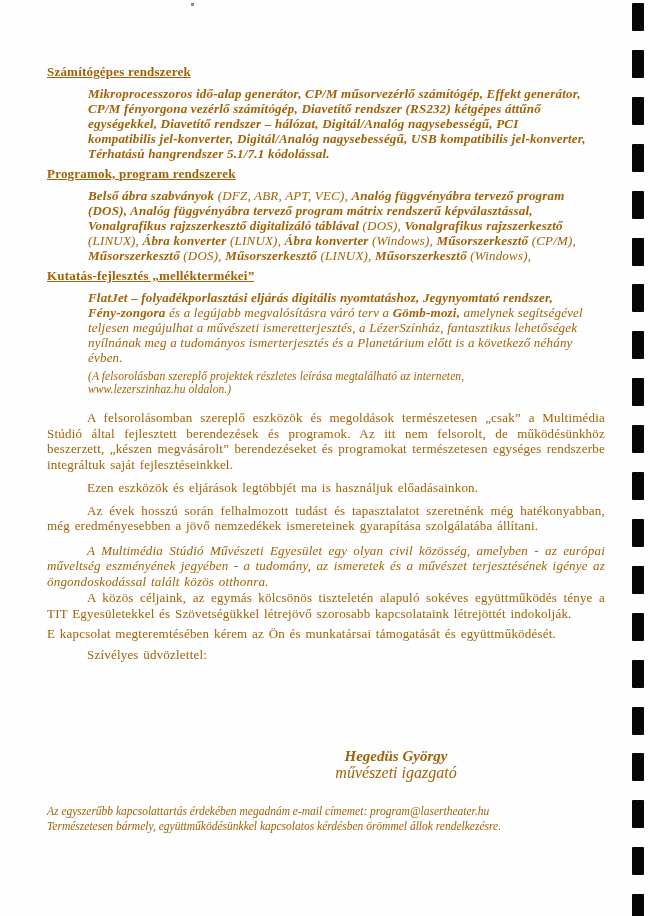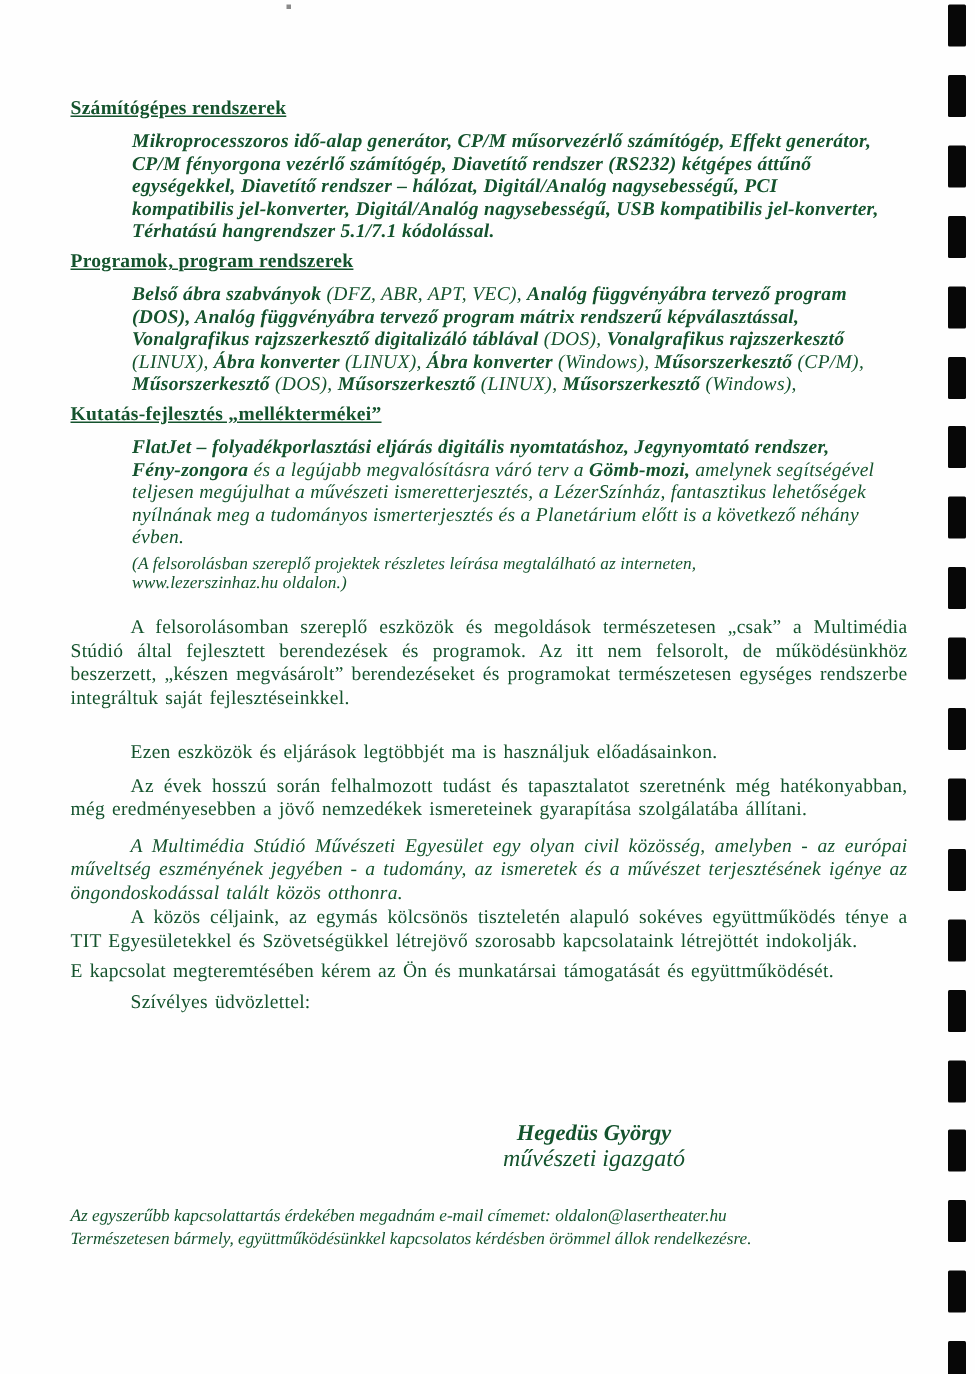--- a/index.html
+++ b/index.html
@@ -24,38 +24,38 @@
     margin:0 0 14px 41px;width:420px;
     font-size:11.5px;line-height:13px;letter-spacing:0.1px;
   }
   .p{
     font-size:13px;line-height:15.5px;letter-spacing:0.2px;word-spacing:1.2px;
     margin:0 0 7px 0;
   }
   .just{text-align:justify;}
   .ind{text-indent:40px;}
   .bip{font-weight:bold;font-style:italic;}
-  .mb1{margin-bottom:1px;}.mb4{margin-bottom:21px;}.mb5{margin-bottom:5px;}
+  .mb1{margin-bottom:1px;}.mb4{margin-bottom:8px;}.mb5{margin-bottom:5px;}
   .mb7{margin-bottom:7px;}.mb9{margin-bottom:9px;}
   .r-n{font-weight:normal;}
   .r-b{font-weight:bold;}
   .r-i{font-style:italic;}
   .r-iu{font-style:italic;}
   .signature{position:absolute;left:286px;top:748px;width:220px;text-align:center;}
   .sig-name{font-size:15px;font-weight:bold;font-style:italic;line-height:17px;}
   .sig-title{font-size:16px;font-style:italic;line-height:15px;}
   .footer{position:absolute;left:47px;top:804px;width:560px;
     font-size:11.5px;line-height:15px;}
   .binding-mark{position:absolute;left:632px;width:12px;height:28px;border-radius:1px;}
   .speck{position:absolute;left:191px;top:3px;width:3px;height:3px;background:#8a8a8a;}
 </style>
 </head>
 <body>
 
-<div class="page" style="background: rgb(254, 254, 254); color: #14532d;">
+<div class="page" style="background: rgb(254, 254, 254); color: #a16207;">
 
   <div class="speck"></div>
 
   <div class="content">
 
     <h2 class="sec-h">Számítógépes rendszerek</h2>
     <p class="lst"><span class="r-b">Mikroprocesszoros idő-alap generátor, CP/M műsorvezérlő számítógép, Effekt generátor, CP/M fényorgona vezérlő számítógép, Diavetítő rendszer (RS232) kétgépes áttűnő egységekkel, Diavetítő rendszer – hálózat, Digitál/Analóg nagysebességű, PCI kompatibilis jel-konverter, Digitál/Analóg nagysebességű, USB kompatibilis jel-konverter, Térhatású hangrendszer 5.1/7.1 kódolással.</span></p>
 
     <h2 class="sec-h">Programok, program rendszerek</h2>
     <p class="lst"><span class="r-b">Belső ábra szabványok </span><span class="r-n">(DFZ, ABR, APT, VEC), </span><span class="r-b">Analóg függvényábra tervező program (DOS), Analóg függvényábra tervező program mátrix rendszerű képválasztással, Vonalgrafikus rajzszerkesztő digitalizáló táblával </span><span class="r-n">(DOS), </span><span class="r-b">Vonalgrafikus rajzszerkesztő </span><span class="r-n">(LINUX), </span><span class="r-b">Ábra konverter </span><span class="r-n">(LINUX), </span><span class="r-b">Ábra konverter </span><span class="r-n">(Windows), </span><span class="r-b">Műsorszerkesztő </span><span class="r-n">(CP/M), </span><span class="r-b">Műsorszerkesztő </span><span class="r-n">(DOS), </span><span class="r-b">Műsorszerkesztő </span><span class="r-n">(LINUX), </span><span class="r-b">Műsorszerkesztő </span><span class="r-n">(Windows),</span></p>
@@ -74,21 +74,21 @@
     <p class="p ind"><span class="r-n">Szívélyes üdvözlettel:</span></p>
 
   </div>
 
   <div class="signature">
     <div class="sig-name">Hegedüs György</div>
     <div class="sig-title">művészeti igazgató</div>
   </div>
 
   <div class="footer">
-    <div><span class="r-i">Az egyszerűbb kapcsolattartás érdekében megadnám e-mail címemet: </span><span class="r-iu">oldalon@lasertheater.hu</span></div>
+    <div><span class="r-i">Az egyszerűbb kapcsolattartás érdekében megadnám e-mail címemet: </span><span class="r-iu">program@lasertheater.hu</span></div>
     <div><span class="r-i">Természetesen bármely, együttműködésünkkel kapcsolatos kérdésben örömmel állok rendelkezésre.</span></div>
   </div>
 
   <div id="binding-marks">
       <div class="binding-mark" style="top: 3px; background: rgb(7, 7, 7);"></div>
       <div class="binding-mark" style="top: 49.9px; background: rgb(7, 7, 7);"></div>
       <div class="binding-mark" style="top: 96.8px; background: rgb(7, 7, 7);"></div>
       <div class="binding-mark" style="top: 143.7px; background: rgb(7, 7, 7);"></div>
       <div class="binding-mark" style="top: 190.6px; background: rgb(7, 7, 7);"></div>
       <div class="binding-mark" style="top: 237.5px; background: rgb(7, 7, 7);"></div>

